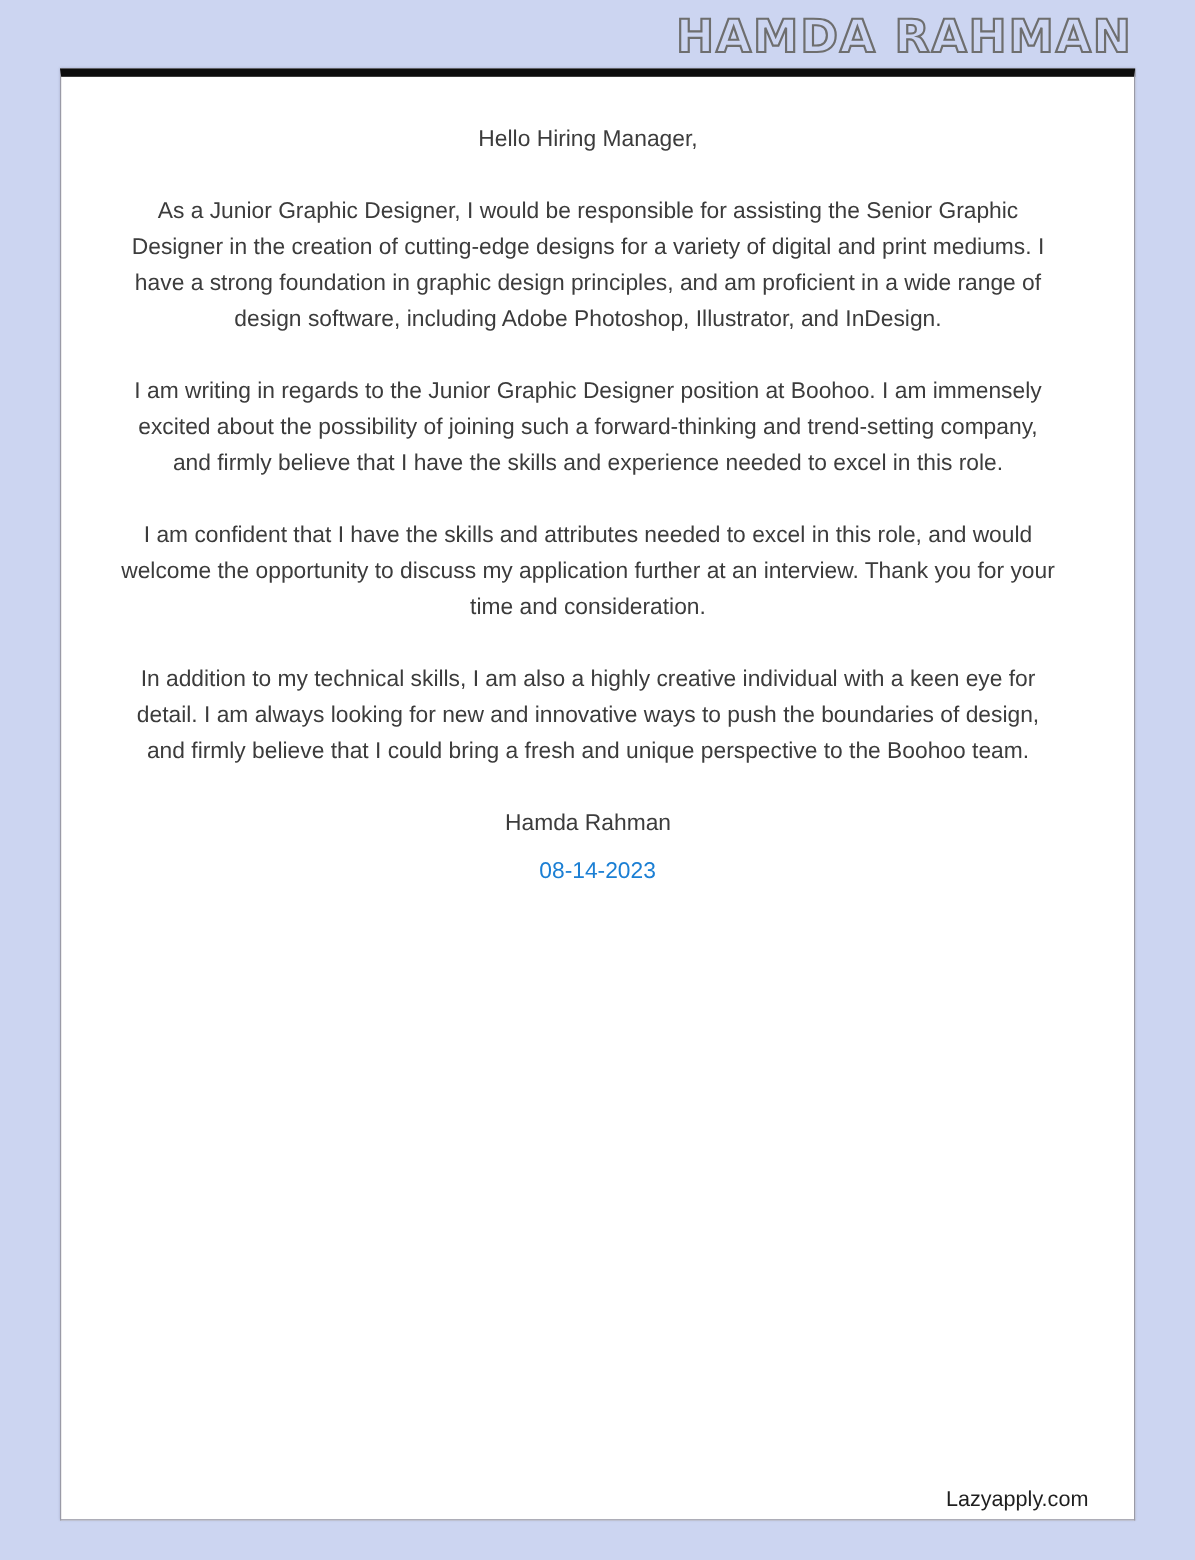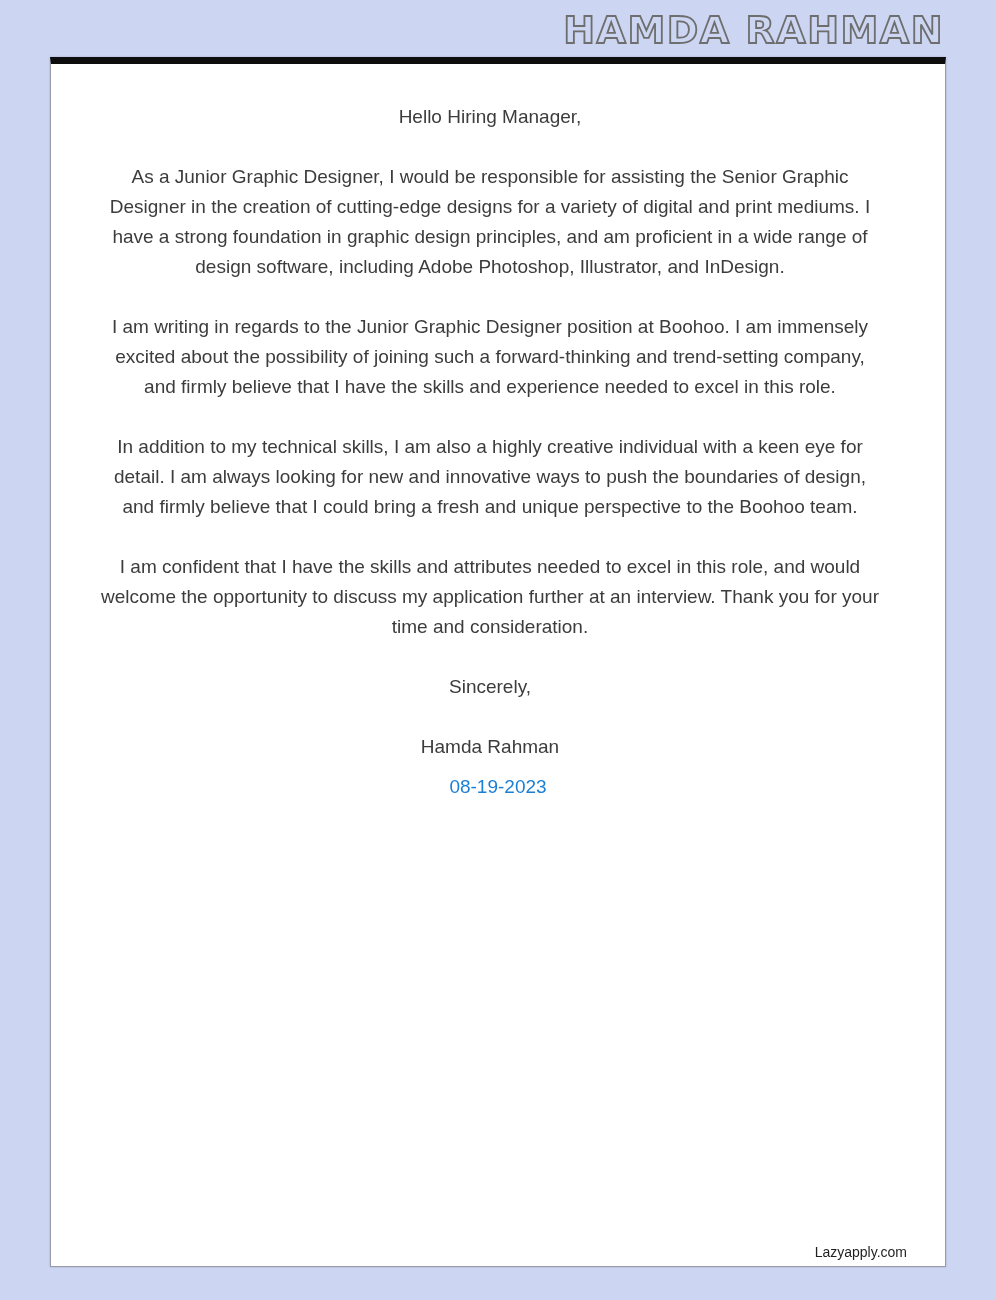--- a/index.html
+++ b/index.html
@@ -58,44 +58,43 @@
     margin: 0;
     color: #1b7fd4;
     font-size: 19px;
     line-height: 30px;
   }
 
   .footer {
     position: absolute;
     right: 38px;
     bottom: 6px;
-    font-size: 14px;
+    font-size: 18px;
     color: #1f1f1f;
   }
 </style>
 </head>
 <body>
 
 <div class="header">
   <div class="header-name">HAMDA RAHMAN</div>
 </div>
 
 <div class="page">
   <div class="content">
     <p class="para">Hello Hiring Manager,</p>
 
     <p class="para">As a Junior Graphic Designer, I would be responsible for assisting the Senior Graphic Designer in the creation of cutting-edge designs for a variety of digital and print mediums. I have a strong foundation in graphic design principles, and am proficient in a wide range of design software, including Adobe Photoshop, Illustrator, and InDesign.</p>
 
     <p class="para">I am writing in regards to the Junior Graphic Designer position at Boohoo. I am immensely excited about the possibility of joining such a forward-thinking and trend-setting company, and firmly believe that I have the skills and experience needed to excel in this role.</p>
 
+    <p class="para">I am confident that I have the skills and attributes needed to excel in this role, and would welcome the opportunity to discuss my application further at an interview. Thank you for your time and consideration.</p>
+
     <p class="para">In addition to my technical skills, I am also a highly creative individual with a keen eye for detail. I am always looking for new and innovative ways to push the boundaries of design, and firmly believe that I could bring a fresh and unique perspective to the Boohoo team.</p>
 
-    <p class="para">I am confident that I have the skills and attributes needed to excel in this role, and would welcome the opportunity to discuss my application further at an interview. Thank you for your time and consideration.</p>
-
-    <p class="para">Sincerely,</p>
 
     <p class="para signature">Hamda Rahman</p>
 
-    <p class="date">08-19-2023</p>
+    <p class="date">08-14-2023</p>
   </div>
 
   <div class="footer">Lazyapply.com</div>
 </div>
 
 </body></html>

